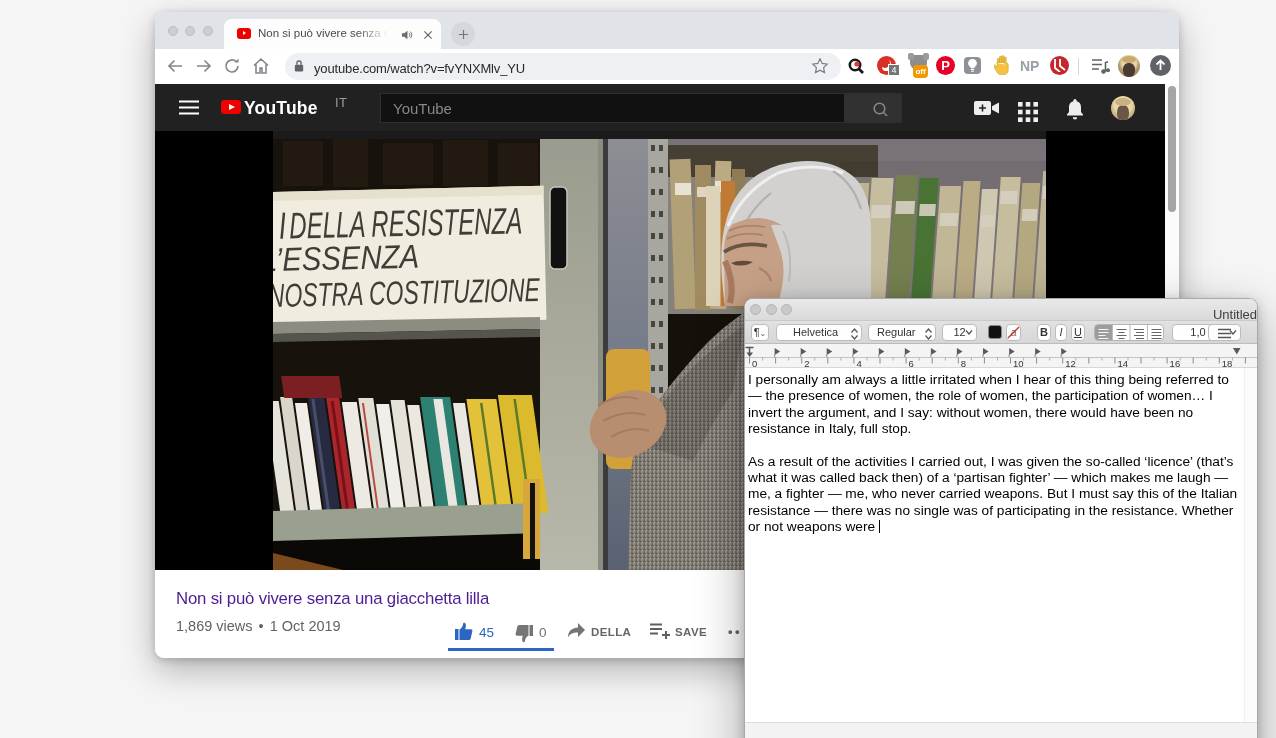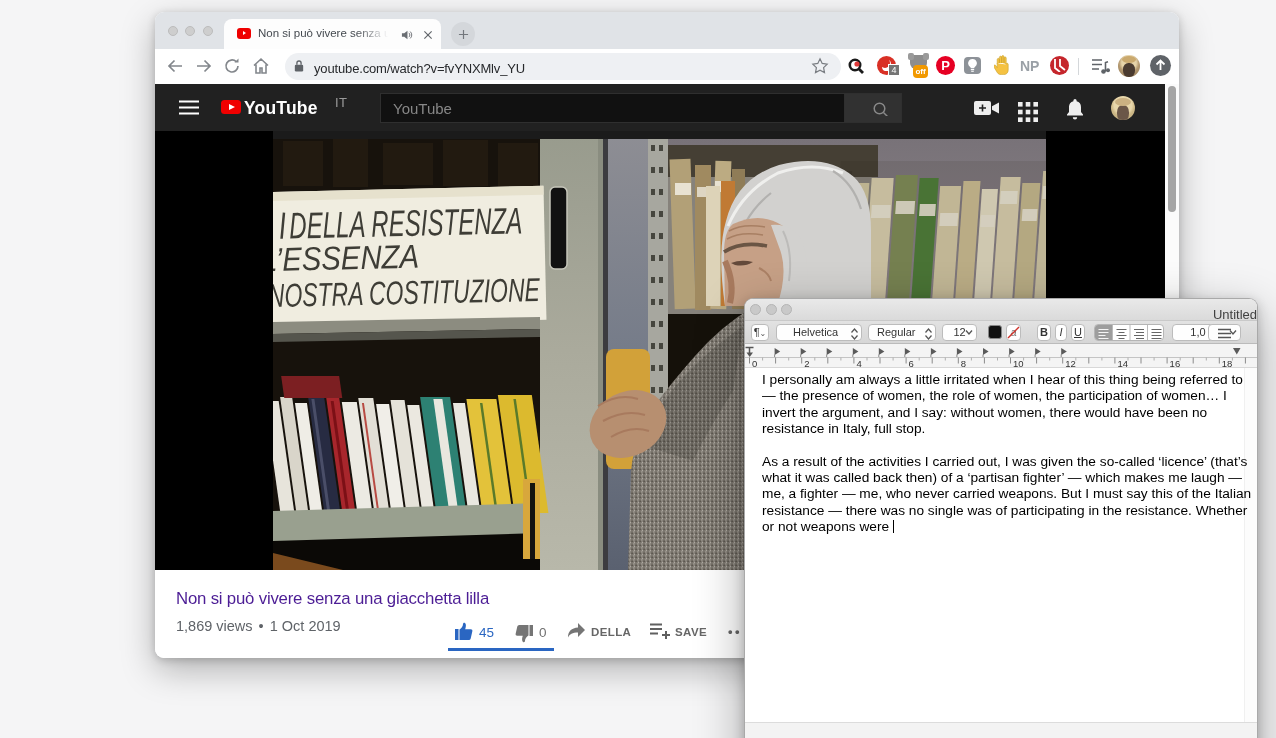--- a/index.html
+++ b/index.html
@@ -46,21 +46,21 @@
 
 
 .textedit { position:absolute; left:744px; top:298px; width:514px; height:500px;
   border-radius:9px 9px 0 0; background:#fff; border:1px solid #a9a9a9; border-bottom:none;
   box-shadow:0 16px 50px rgba(0,0,0,.33), 0 3px 12px rgba(0,0,0,.2); }
 .tebar { position:relative; height:22px; background:linear-gradient(#e9e9e9,#dadada); border-radius:8px 8px 0 0; border-bottom:1px solid #c9c9c9;}
 .tetl { position:absolute; width:11px; height:11px; border-radius:50%; background:#c9c9c9; border:1px solid #b5b5b5; top:5px; }
 .tetitle { position:absolute; width:100%; text-align:right; top:8px; font-size:13px; color:#404040; }
 .tetool { position:relative; height:23px; background:linear-gradient(#e2e2e2,#d6d6d6); border-bottom:1px solid #bbb; }
 .teruler { position:relative; height:24px; background:#f4f4f4; border-bottom:1px solid #d8d8d8; }
-.tetext { position:relative; height:354px; background:#fff; overflow:hidden;margin-left:14px; }
+.tetext { position:relative; height:354px; background:#fff; overflow:hidden; }
 .tetext .txt { position:absolute; left:3px; top:4px; width:495px; font-size:13.7px; line-height:16.35px; color:#000; }
 .tebottom { position:relative; height:76px; background:#f3f3f3; border-top:1px solid #dcdcdc; }
 
 .tbtn { position:absolute; top:3px; height:17px; background:#fefefe; border:1px solid #bcbcbc; border-radius:4px;
   font-size:11px; color:#333; text-align:center; line-height:15px; }
 .tbtn .chev { font-size:8px; color:#555; }
 .stp { position:absolute; right:3px; top:2.5px; }
 .cursor { display:inline-block; width:1px; height:13px; background:#000; vertical-align:-2px; }
 </style>
 </head>

